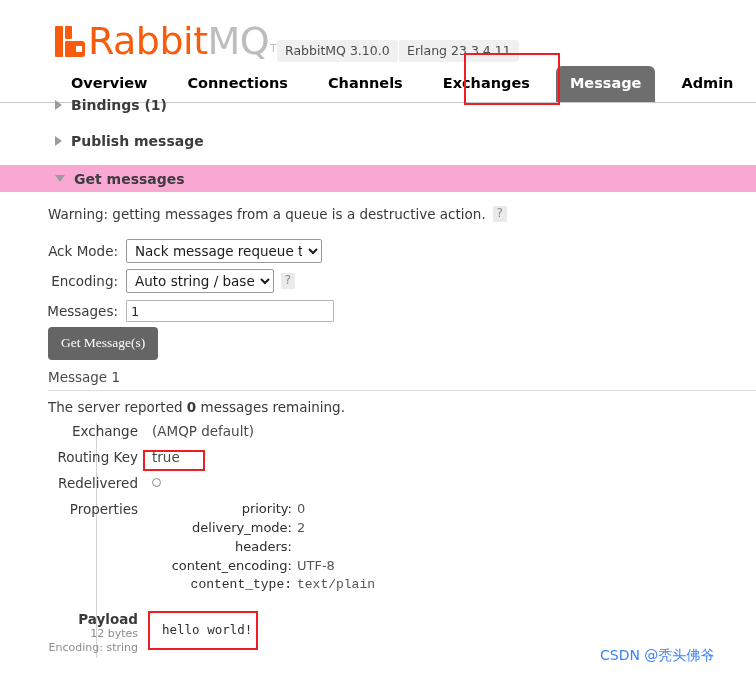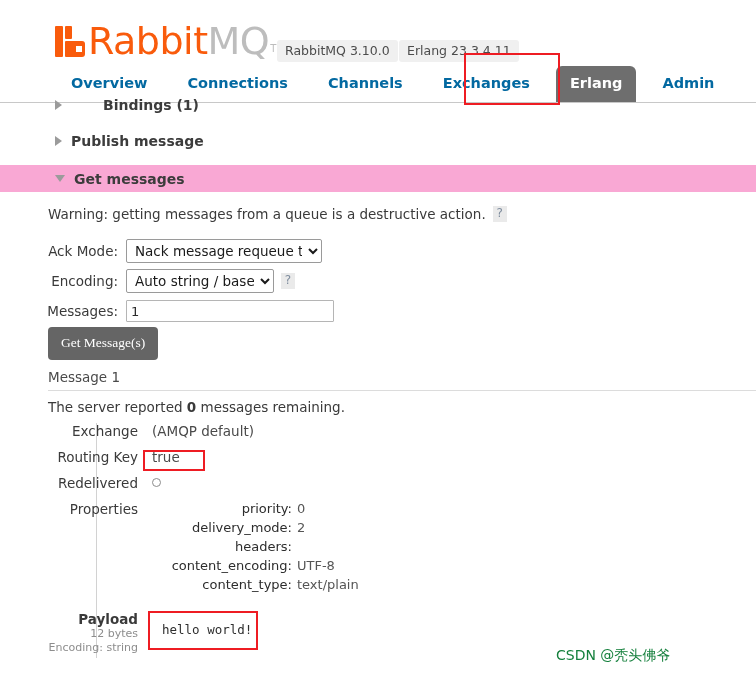--- a/index.html
+++ b/index.html
@@ -93,21 +93,21 @@
   #nav .tabs {
     position: absolute;
     left: 57px; top: 0;
     display: flex;
     align-items: flex-end;
     height: 40px;
   }
   .tab {
     font-size: 14.5px;
     font-weight: bold;
-    color: #0369a1;
+    color: #000000;
     padding: 9px 14px 11px 14px;
     margin-right: 12px;
     border-radius: 6px 6px 0 0;
     white-space: nowrap;
     cursor: pointer;
   }
   .tab.active {
     background: #6e6e6e;
     color: #ffffff;
   }
@@ -153,21 +153,21 @@
   .tri.down {
     border-top: 7px solid #9b9b9b;
     border-left: 5px solid transparent;
     border-right: 5px solid transparent;
   }
   .section-row .label {
     font-size: 14px;
     font-weight: bold;
     color: #3c3c3c;
   }
-  #sec-bindings { top: 92px; gap: 32px; }
+  #sec-bindings { top: 92px; }
   #sec-publish  { top: 128px; }
   #sec-get      { top: 165px; background: #f9a8d4; height: 27px; }
 
   
   #warning {
     position: absolute;
     left: 48px; top: 206px;
     font-size: 13.5px;
     color: #3a3a3a;
     display: flex;
@@ -330,21 +330,21 @@
     position: absolute;
     left: 145px;
     font-size: 13px;
     color: #555555;
     white-space: nowrap;
   }
   #p0 { top: 0; }
   #p1 { top: 19px; }
   #p2 { top: 38px; }
   #p3 { top: 57px; }
-  #p4 { top: 76px; }
+  #p4 { top: 76px; font-family: Liberation Mono, monospace; }
 
   
   #payload-key {
     position: absolute;
     left: 0; top: 188px;
     width: 90px;
     text-align: right;
   }
   #payload-key .pl-title {
     font-size: 13.5px;
@@ -365,23 +365,23 @@
     font-family: "DejaVu Sans Mono", "Liberation Mono", monospace;
     font-size: 12.5px;
     color: #2e2e2e;
     padding: 9px 10px;
     white-space: pre;
   }
 
   
   #watermark {
     position: absolute;
-    left: 556px; top: 647px;
+    left: 600px; top: 647px;
     font-size: 14px;
-    color: #15803d;
+    color: #3b82f6;
     font-family: "DejaVu Sans", "Liberation Sans", sans-serif;
     white-space: nowrap;
   }
 </style>
 </head>
 <body>
 
 <div id="header">
   <div class="logo-wrap">
     <div class="logo-mark">
@@ -397,21 +397,21 @@
   <div class="badge" id="badge-server">RabbitMQ 3.10.0</div>
   <div class="badge" id="badge-erlang">Erlang 23.3.4.11</div>
 </div>
 
 <div id="nav">
   <div class="tabs">
     <div class="tab">Overview</div>
     <div class="tab">Connections</div>
     <div class="tab">Channels</div>
     <div class="tab">Exchanges</div>
-    <div class="tab active">Erlang</div>
+    <div class="tab active">Message</div>
     <div class="tab">Admin</div>
   </div>
   <div class="rule"></div>
 </div>
 
 <div class="section-row" id="sec-bindings">
   <span class="tri right"></span>
   <span class="label">Bindings (1)</span>
 </div>
 

